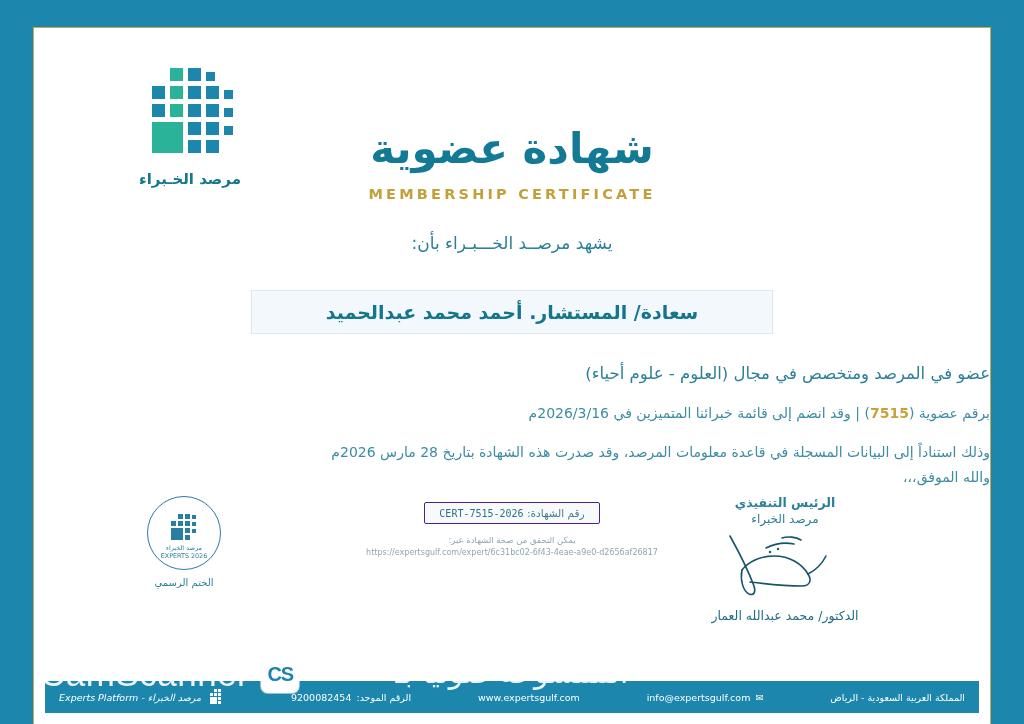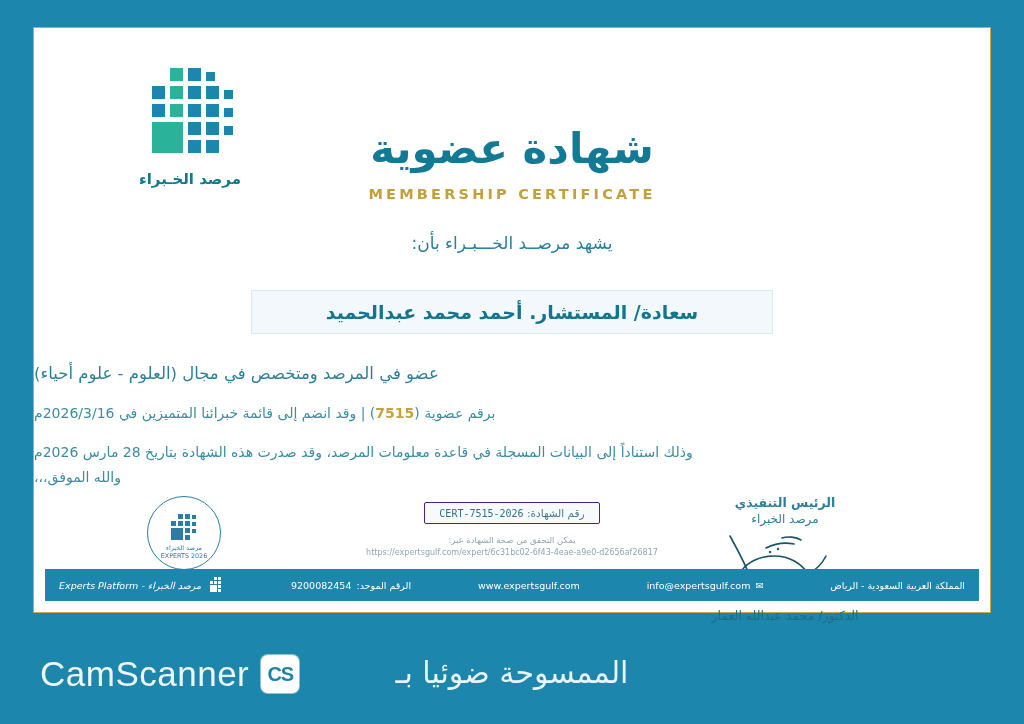--- a/index.html
+++ b/index.html
@@ -19,21 +19,21 @@
   .page {
     position: absolute;
     inset: 0;
     background: #1c86ad;
   }
   .cert-outer {
     position: absolute;
     left: 34px;
     top: 28px;
     width: 956px;
-    height: 584px;
+    height: 696px;
     background: #ffffff;
     box-shadow: 0 0 0 1px #c9a84a;
   }
   .cert-gold {
     position: absolute;
     left: 9px;
     top: 9px;
     right: 9px;
     bottom: 9px;
     border: 2px solid #c9a94c;
@@ -169,21 +169,21 @@
     font-size: 19px;
     font-weight: bold;
     color: #14758f;
   }
 
   
   .line {
     position: absolute;
     left: 0;
     right: 0;
-    text-align: left;
+    text-align: right;
     direction: rtl;
     color: #2b7f99;
   }
   .line-field {
     top: 336px;
     font-size: 16.5px;
   }
   .line-number {
     top: 377px;
     font-size: 14px;

